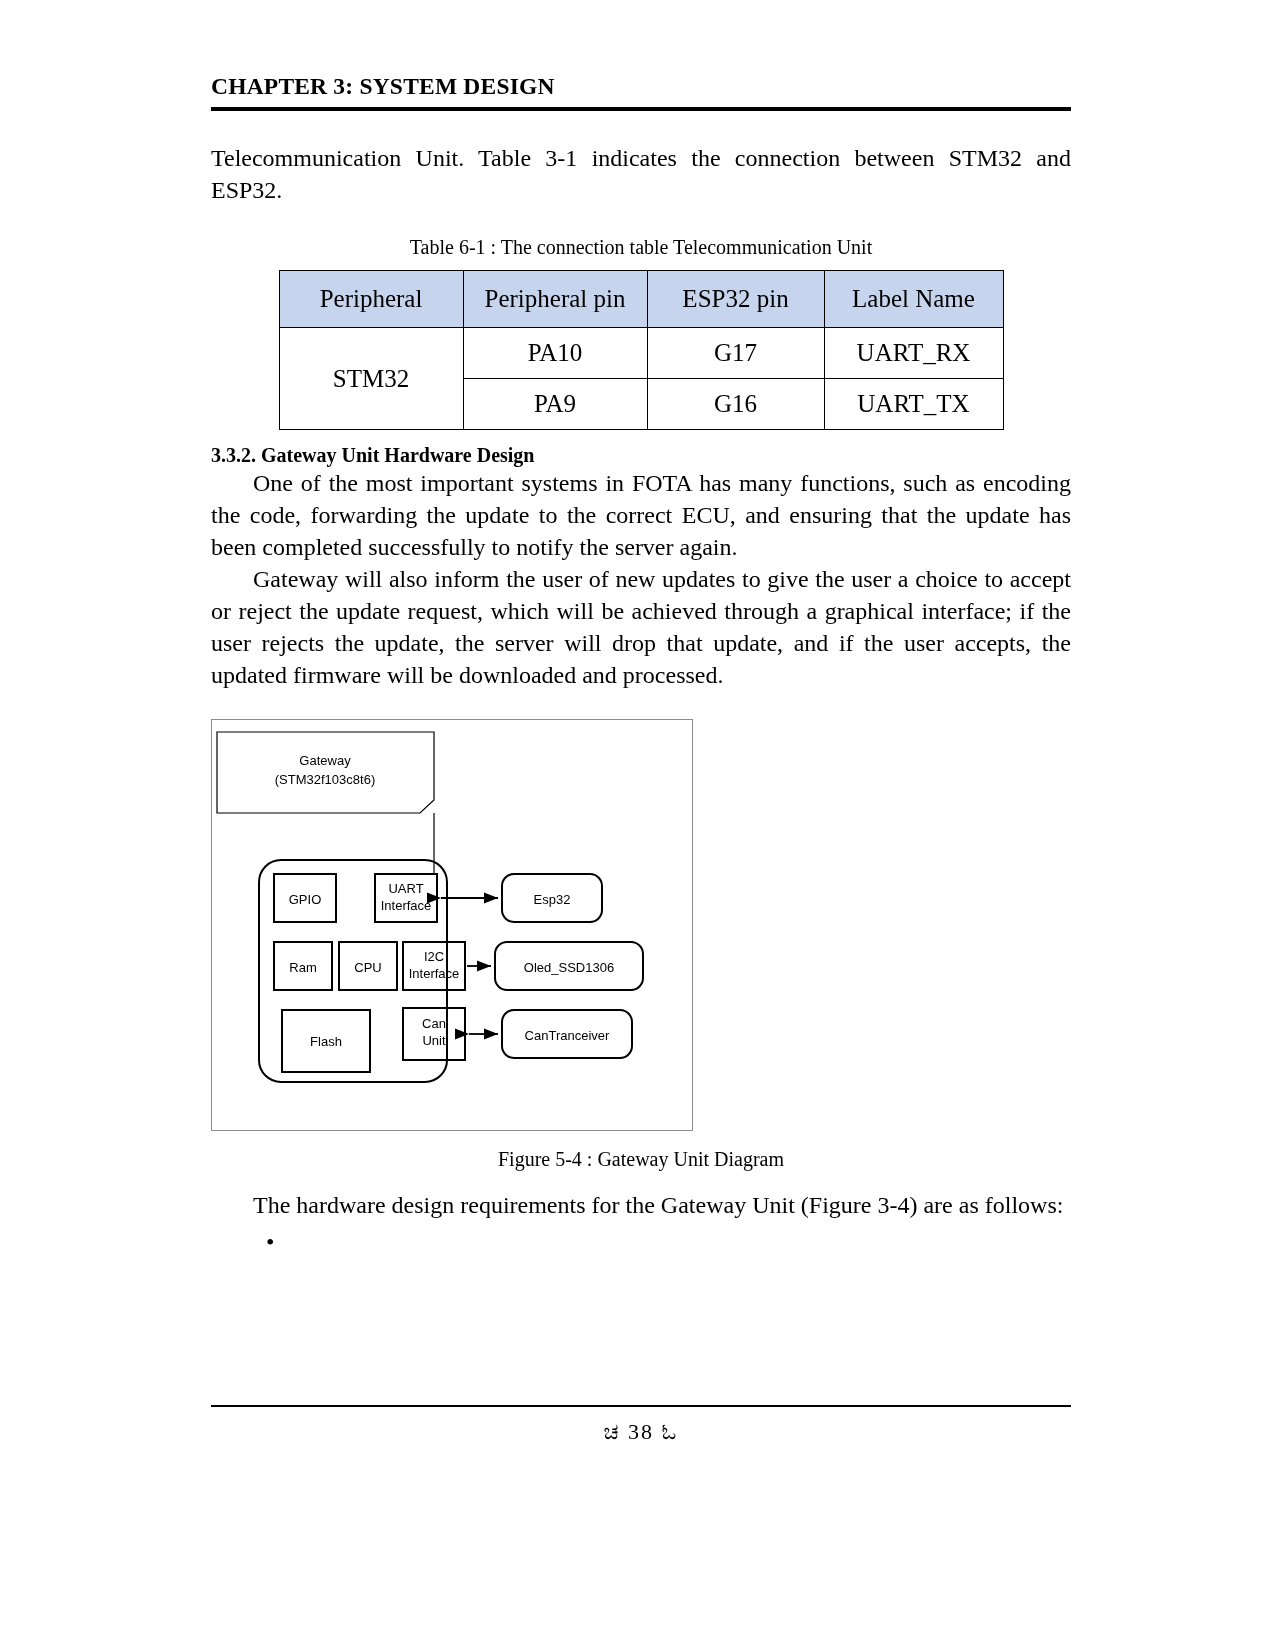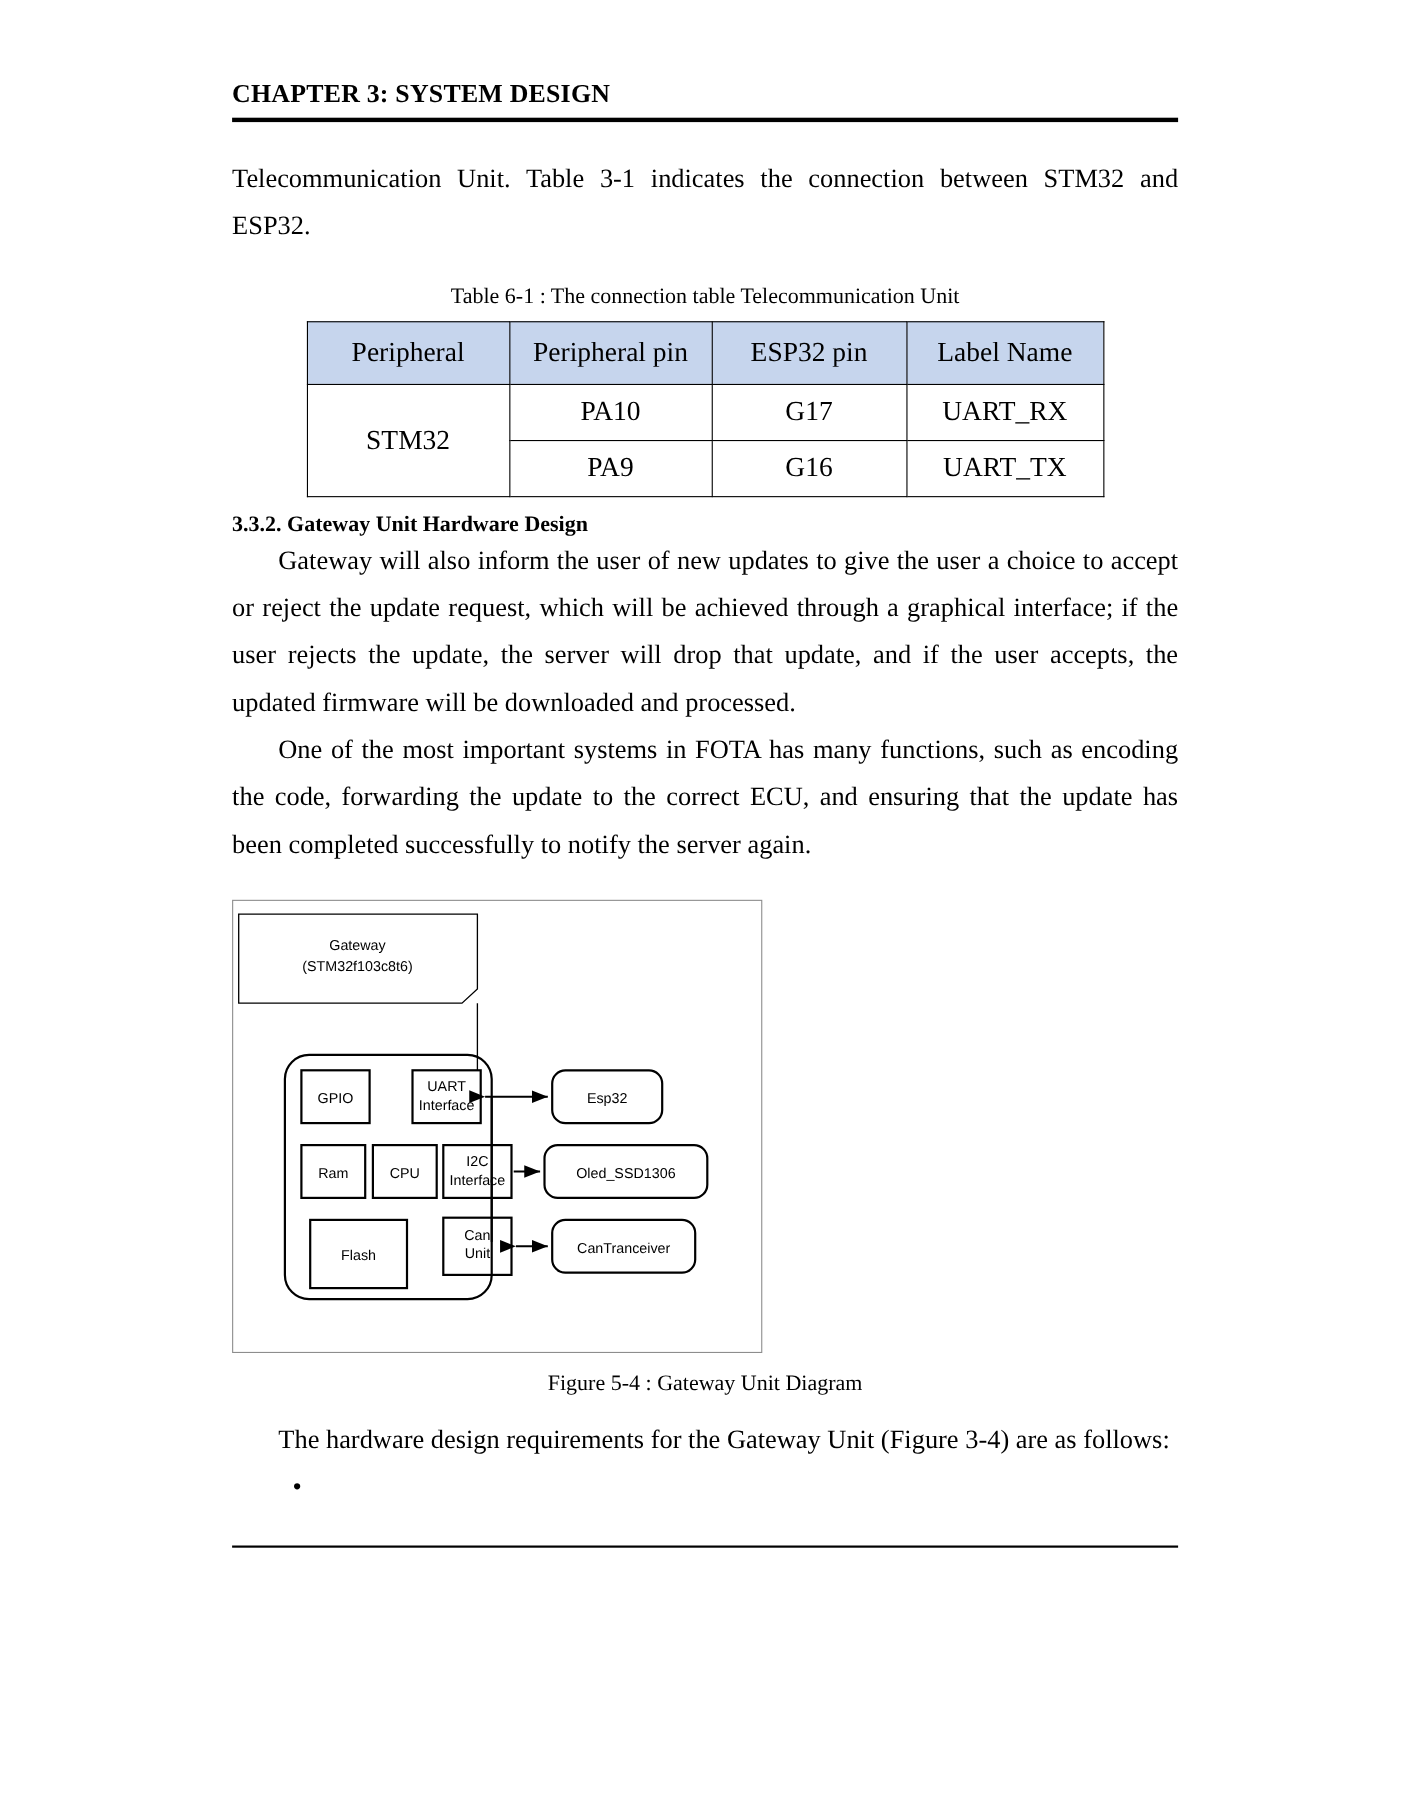--- a/index.html
+++ b/index.html
@@ -40,21 +40,21 @@
   }
   .runhead-rule {
     margin-top: 7px;
     border-bottom: 4.5px solid #000;
     width: 860px;
   }
 
   
   p.body {
     font-size: 24px;
-    line-height: 43px;
+    line-height: 32px;
     text-align: justify;
     margin: 0;
     text-justify: inter-word;
   }
   p.body.first { margin-top: 31px; }
   .indent { display: inline-block; width: 42px; }
 
   
   .tbl-caption {
     text-align: center;
@@ -193,23 +193,23 @@
         <tr>
           <td>PA9</td>
           <td>G16</td>
           <td>UART_TX</td>
         </tr>
       </tbody>
     </table>
 
     <h2 class="sec">3.3.2. Gateway Unit Hardware Design</h2>
 
+    <p class="body"><span class="indent"></span><span>One of the most important systems in FOTA has many functions, such as encoding the code, forwarding the update to the correct ECU, and ensuring that the update has been completed successfully to notify the server again.</span></p>
+
     <p class="body"><span class="indent"></span><span>Gateway will also inform the user of new updates to give the user a choice to accept or reject the update request, which will be achieved through a graphical interface; if the user rejects the update, the server will drop that update, and if the user accepts, the updated firmware will be downloaded and processed.</span></p>
-
-    <p class="body"><span class="indent"></span><span>One of the most important systems in FOTA has many functions, such as encoding the code, forwarding the update to the correct ECU, and ensuring that the update has been completed successfully to notify the server again.</span></p>
 
     <div class="figure-wrap">
       <div class="fig-box">
         <svg width="480" height="410" viewBox="0 0 480 410">
           <defs>
             <marker id="ah" markerWidth="9" markerHeight="9" refX="8" refY="3.2" orient="auto" markerUnits="strokeWidth">
               <path d="M0,0 L8,3.2 L0,6.4 z" fill="#000"></path>
             </marker>
             <marker id="ahs" markerWidth="9" markerHeight="9" refX="8" refY="3.2" orient="auto" markerUnits="strokeWidth">
               <path d="M0,0 L8,3.2 L0,6.4 z" fill="#000"></path>
@@ -271,15 +271,16 @@
     <ul class="bullets">
       <li>
         <span class="dot">•</span>
       </li>
     </ul>
 
   </div>
 
   <div class="footer">
     <div class="footer-rule"></div>
+    <div class="footer-text">ಚ 38 ಓ</div>
   </div>
 
 </div>
 
 </body></html>

